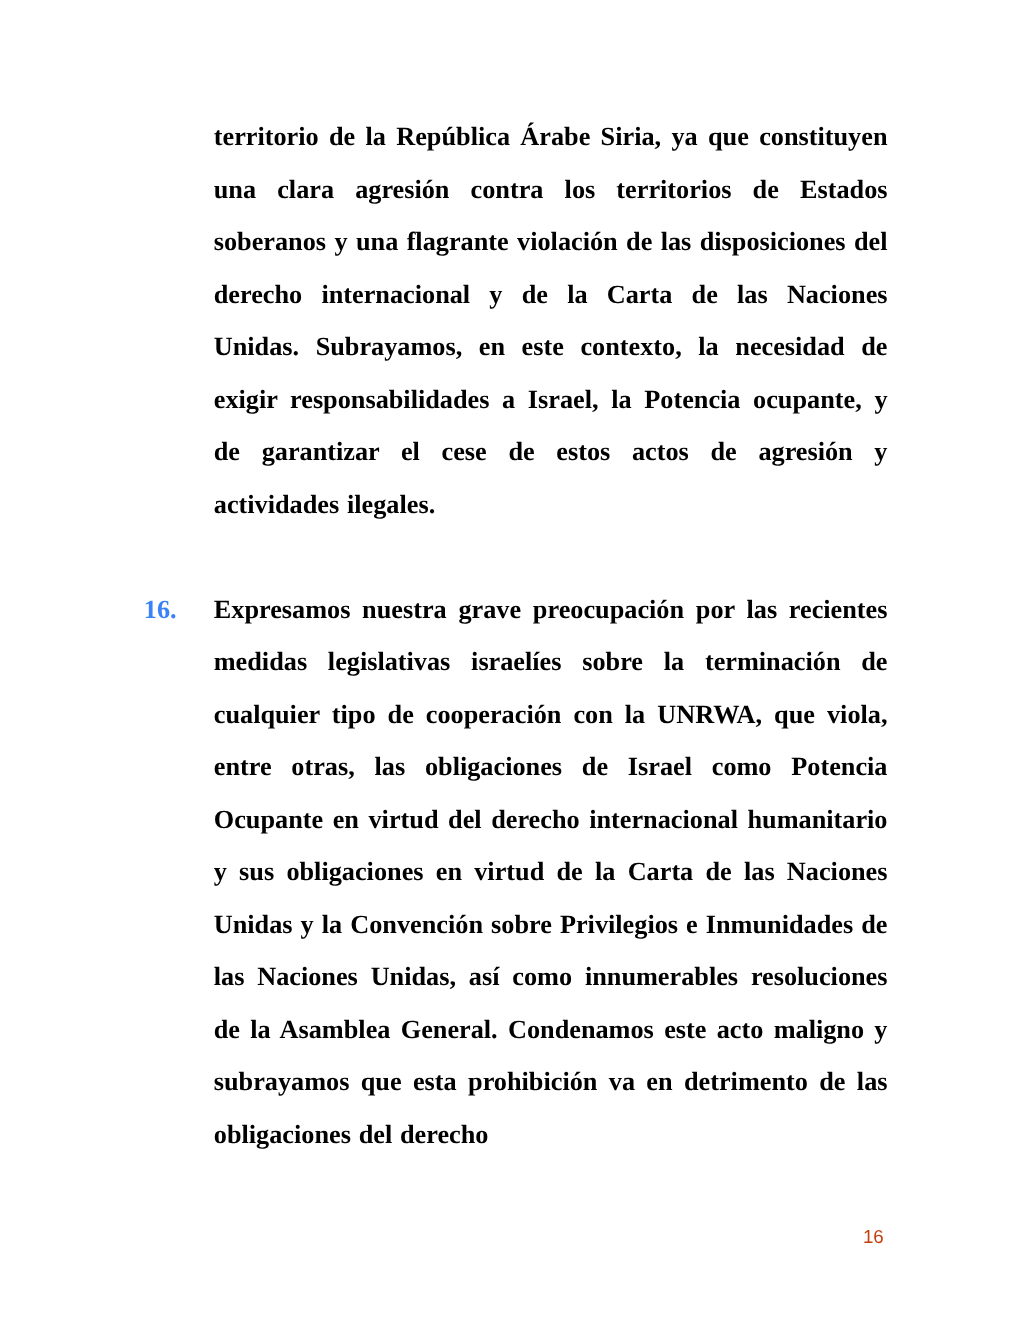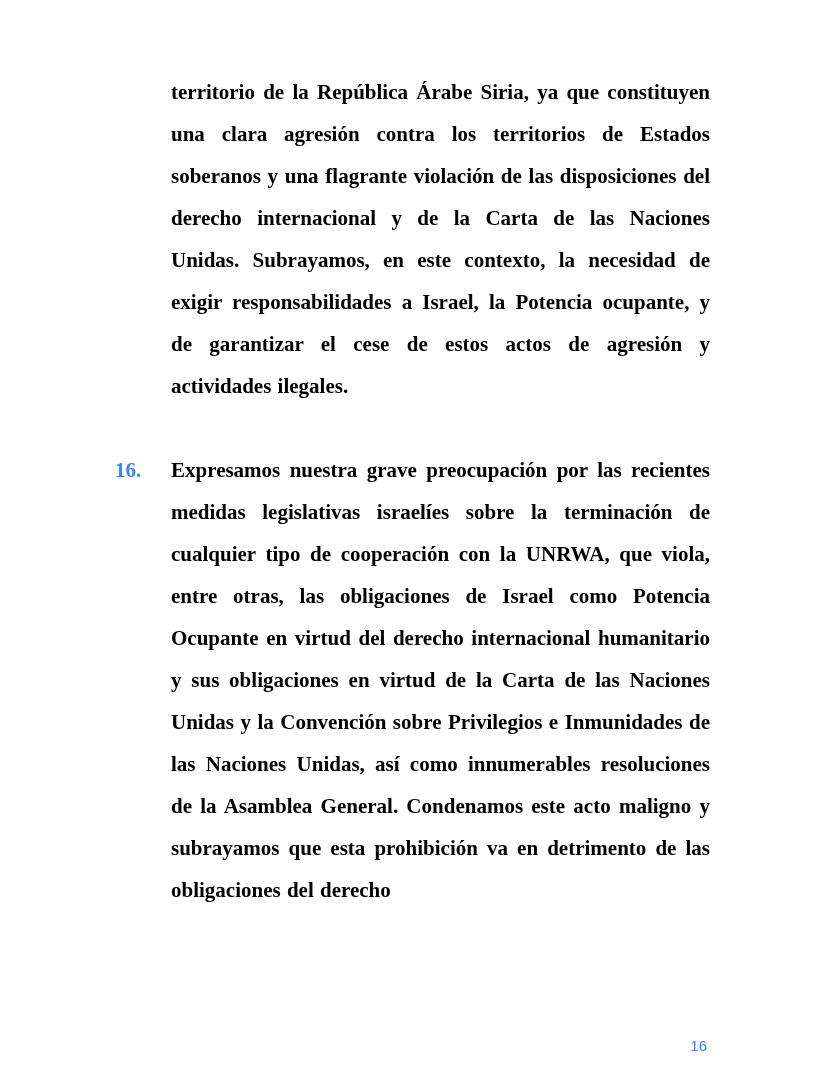--- a/index.html
+++ b/index.html
@@ -10,21 +10,21 @@
   .page {
     position: relative;
     width: 825px;
     height: 1068px;
     background: #ffffff;
     overflow: hidden;
   }
   .content {
     position: absolute;
     left: 115px;
-    top: 71px;
+    top: 88px;
     width: 595px;
   }
   .para {
     display: flex;
     align-items: flex-start;
     margin: 0 0 42px 0;
   }
   .para:last-child {
     margin-bottom: 0;
   }
@@ -41,26 +41,26 @@
     font-family: "Liberation Serif", serif;
     font-weight: bold;
     font-size: 21px;
     line-height: 42px;
     text-align: justify;
     color: #000000;
     word-spacing: 1px;
   }
   .page-number {
     position: absolute;
-    top: 1037px;
+    top: 981px;
     right: 118px;
     font-family: "Liberation Sans", sans-serif;
     font-size: 15px;
     font-weight: normal;
-    color: #3b82f6;
+    color: #c2410c;
   }
 </style>
 </head>
 <body>
 
 <div class="page">
   <div class="content">
 
     <section class="para">
       <div class="para-num"></div>

